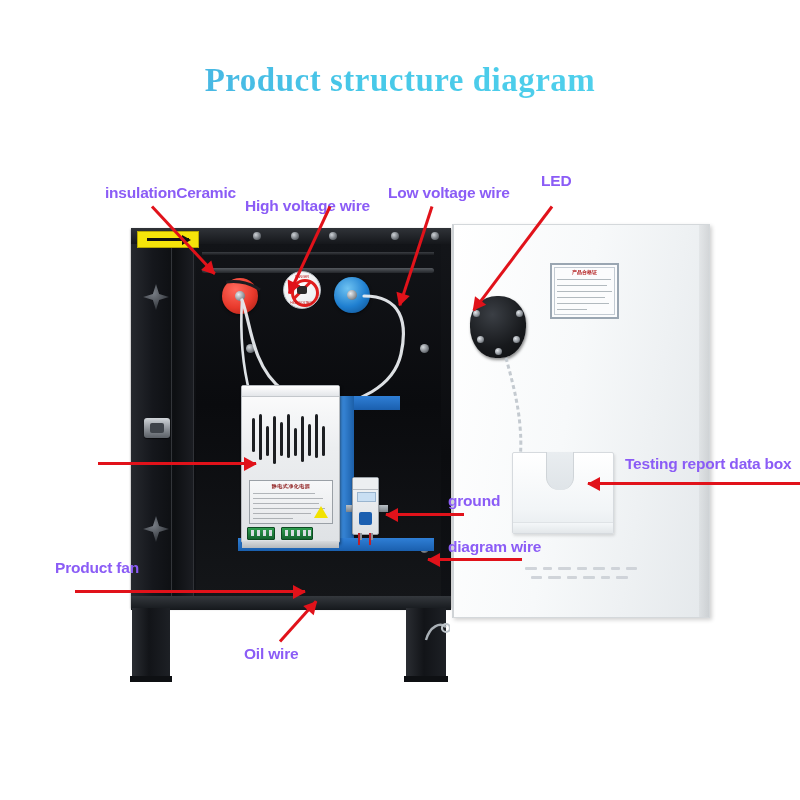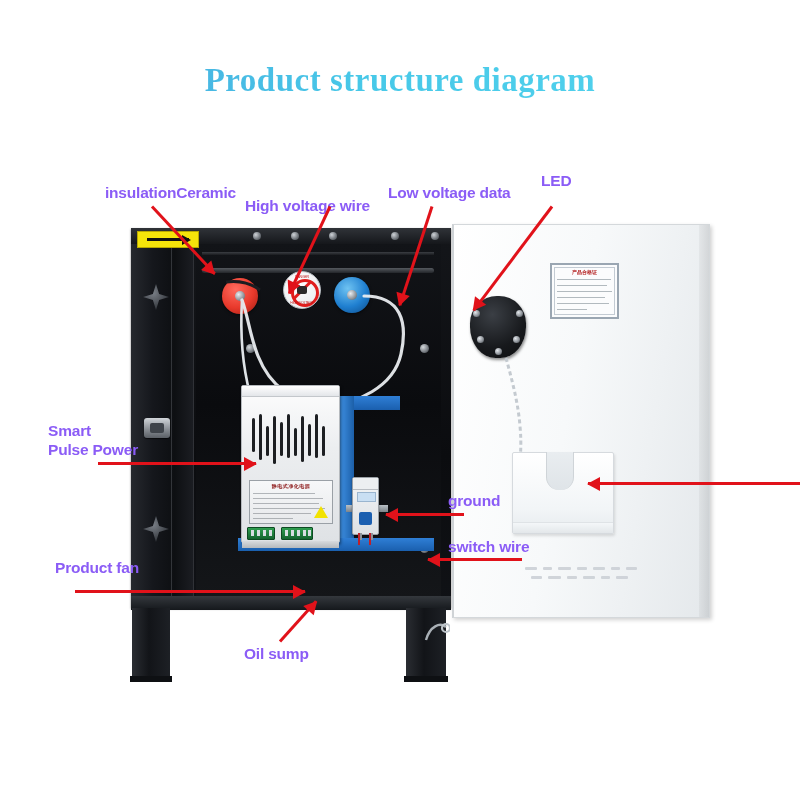--- a/index.html
+++ b/index.html
@@ -471,37 +471,34 @@
       <i style="left:76px; top:9px; width:9px;"></i>
       <i style="left:91px; top:9px; width:12px;"></i>
     </div>
 
   </div>
 
   <div class="lbl" style="left:105px;top:184px;">insulationCeramic</div>
 
   <div class="lbl" style="left:245px;top:184px;margin-top:13px;">High voltage wire</div>
 
-  <div class="lbl" style="left:388px;top:184px;">Low voltage data</div>
+  <div class="lbl" style="left:388px;top:184px;">Low voltage wire</div>
 
   <div class="lbl" style="left:541px;top:172px;">LED</div>
 
-  <div class="lbl two" style="left:48px;top:421px;width:110px;">
-    <span style="white-space:pre-line;">Smart
-Pulse Power</span>
-  </div>
 
   <div class="lbl" style="left:55px;top:559px;">Product fan</div>
 
-  <div class="lbl" style="left:244px;top:645px;">Oil sump</div>
+  <div class="lbl" style="left:244px;top:645px;">Oil wire</div>
 
   <div class="lbl" style="left:448px;top:492px;">ground</div>
 
-  <div class="lbl" style="left:448px;top:538px;">switch wire</div>
-
+  <div class="lbl" style="left:448px;top:538px;">diagram wire</div>
+
+  <div class="lbl" style="left:625px;top:455px;">Testing report data box</div>
 
   <div class="ar" style="left:152px;top:205px;width:92px;transform:rotate(47deg);"></div>
 
   <div class="ar" style="left:330px;top:205px;width:96px;transform:rotate(115deg);"></div>
 
   <div class="ar" style="left:432px;top:205px;width:104px;transform:rotate(108deg);"></div>
 
   <div class="ar" style="left:552px;top:205px;width:130px;transform:rotate(127deg);"></div>
 
   <div class="ar" style="left:98px;top:462px;width:158px;"></div>

